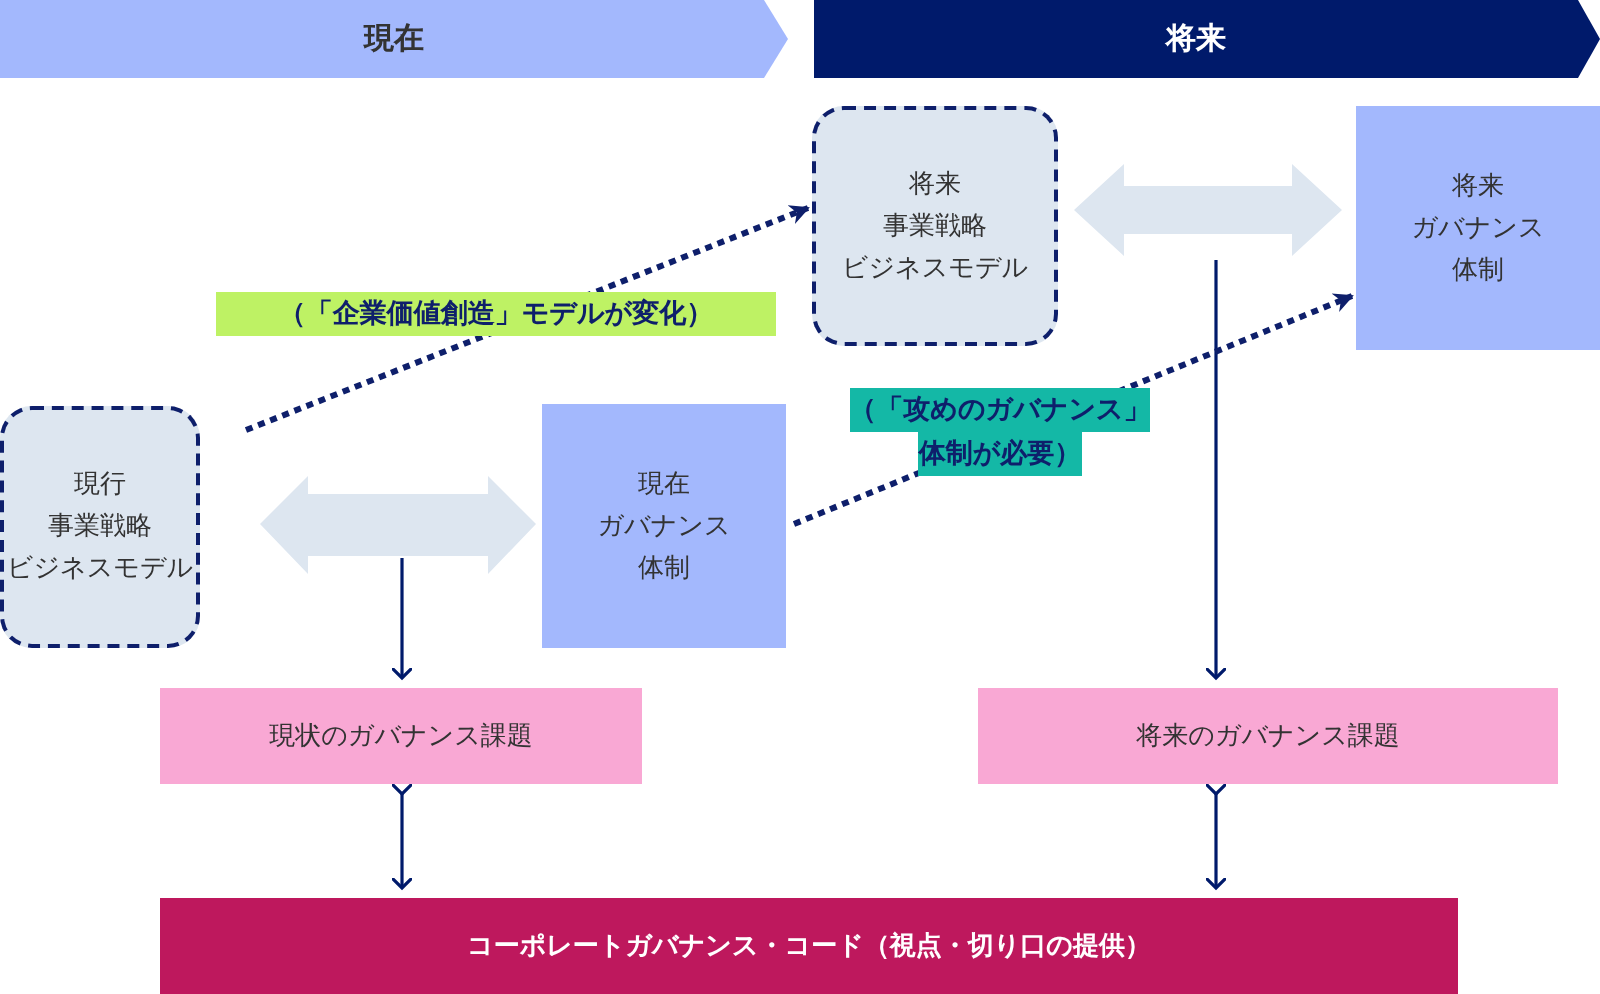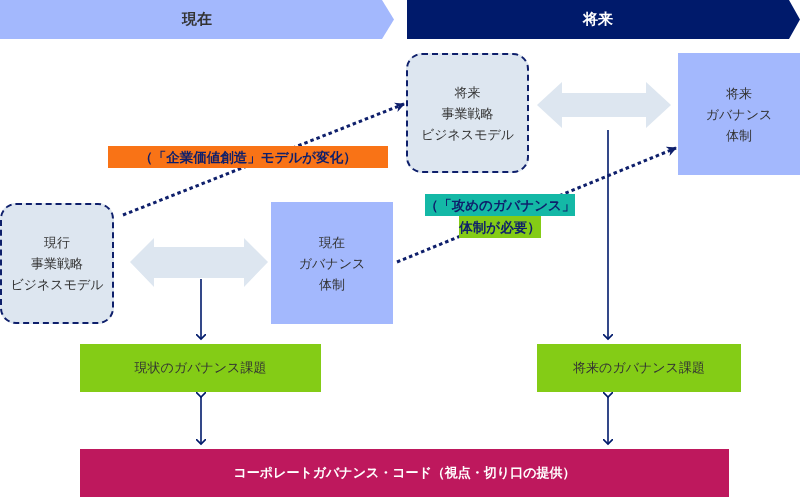--- a/index.html
+++ b/index.html
@@ -20,21 +20,21 @@
     font-size: 15px; font-weight: bold; text-align: center;
   }
   .box-text { font-size: 13px; line-height: 21px; color: #333333; }
   .box-text span { display: block; }
   .dashed-box {
     background: #dde6f0;
     border: 2.5px dashed #0e1f6b;
     border-radius: 16px;
   }
   .gov-box { background: #a3b8fd; }
-  .issue-box { background: #84cc16; font-size: 13px; color: #333333; }
+  .issue-box { background: #f9a8d4; font-size: 13px; color: #333333; }
   .bottom-bar {
     background: #be185d; color: #ffffff; font-size: 13px; font-weight: bold;
   }
   .caption {
     font-size: 13.5px; font-weight: bold; color: #0e1f6b; line-height: 22px; text-align: center;
   }
   svg.overlay { position: absolute; left: 0; top: 0; }
 </style>
 </head>
 <body>
@@ -69,61 +69,61 @@
 
   <line x1="201" y1="397" x2="201" y2="444" stroke="#001a6b" stroke-width="1.6" marker-start="url(#arrowNavy)" marker-end="url(#arrowNavy)"></line>
 
   <line x1="608" y1="397" x2="608" y2="444" stroke="#001a6b" stroke-width="1.6" marker-start="url(#arrowNavy)" marker-end="url(#arrowNavy)"></line>
 
   <line x1="123" y1="215" x2="404" y2="104" stroke="#0e1f6b" stroke-width="3" stroke-dasharray="3.5,3" marker-end="url(#arrowDash)"></line>
 
   <line x1="397" y1="262" x2="676" y2="148" stroke="#0e1f6b" stroke-width="3" stroke-dasharray="3.5,3" marker-end="url(#arrowDash)"></line>
 </svg>
 
-<div class="abs caption" style="left:108px;top:146px;width:280px;background:#f97316;">（「企業価値創造」モデルが変化）</div>
+<div class="abs caption" style="left:108px;top:146px;width:280px;background:#bef264;">（「企業価値創造」モデルが変化）</div>
 
 <div class="abs caption" style="left:405px;top:194px;width:190px;">
   <div style="background:#14b8a6;display:inline-block;">（「攻めのガバナンス」</div><br>
-  <div style="background:#84cc16;display:inline-block;">体制が必要）</div>
+  <div style="background:#14b8a6;display:inline-block;font-family:Liberation Serif, serif;">体制が必要）</div>
 </div>
 
 <div class="abs dashed-box center" style="left:406px;top:53px;width:123px;height:120px;">
   <div class="box-text">
     <span>将来</span>
     <span>事業戦略</span>
     <span>ビジネスモデル</span>
   </div>
 </div>
 
 <div class="abs gov-box center" style="left:678px;top:53px;width:122px;height:122px;">
   <div class="box-text">
     <span>将来</span>
     <span>ガバナンス</span>
     <span>体制</span>
   </div>
 </div>
 
-<div class="abs dashed-box center" style="left:0px;top:203px;width:114px;height:121px;">
+<div class="abs dashed-box center" style="left:0px;top:203px;width:100px;height:121px;">
   <div class="box-text">
     <span>現行</span>
     <span>事業戦略</span>
     <span>ビジネスモデル</span>
   </div>
 </div>
 
 <div class="abs gov-box center" style="left:271px;top:202px;width:122px;height:122px;">
   <div class="box-text">
     <span>現在</span>
     <span>ガバナンス</span>
     <span>体制</span>
   </div>
 </div>
 
 <div class="abs issue-box center" style="left:80px;top:344px;width:241px;height:48px;">
   <span>現状のガバナンス課題</span>
 </div>
-<div class="abs issue-box center" style="left:489px;top:344px;width:204px;height:48px;margin-left:48px;">
+<div class="abs issue-box center" style="left:489px;top:344px;width:290px;height:48px;">
   <span>将来のガバナンス課題</span>
 </div>
 
 <div class="abs bottom-bar center" style="left:80px;top:449px;width:649px;height:48px;">
   <span>コーポレートガバナンス・コード（視点・切り口の提供）</span>
 </div>
 
 </body></html>

